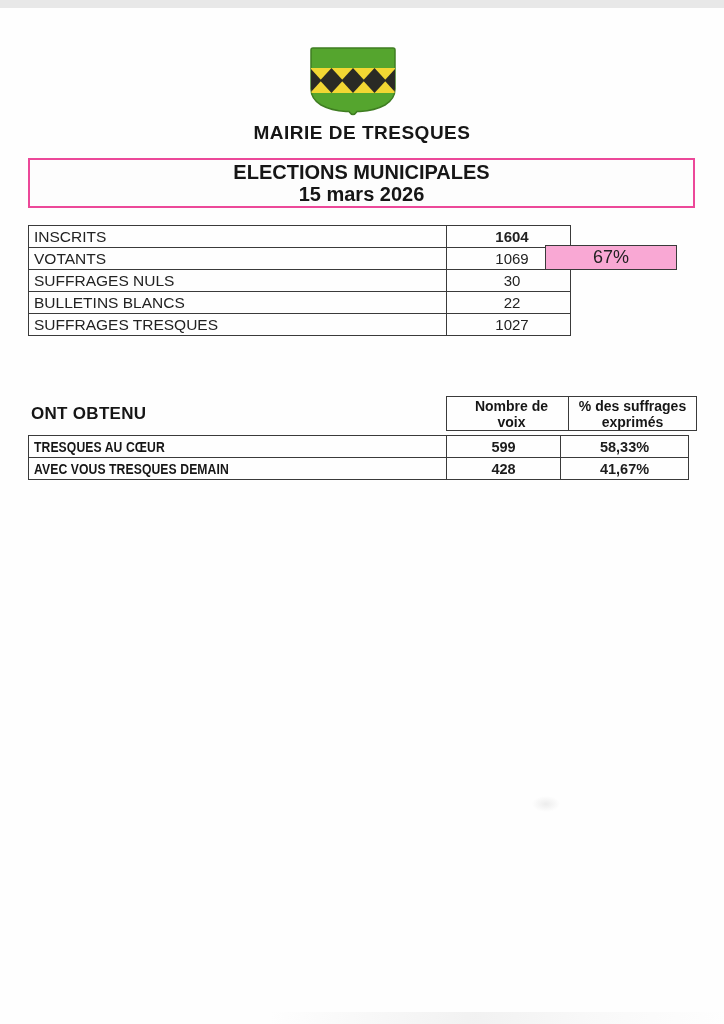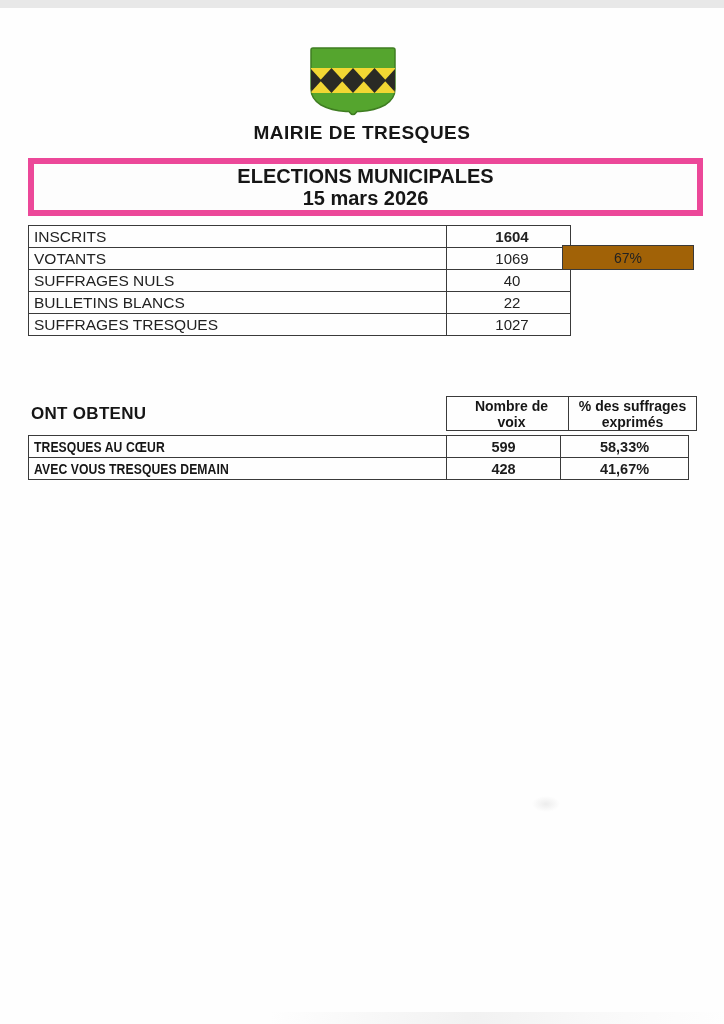--- a/index.html
+++ b/index.html
@@ -14,38 +14,38 @@
 
   
   .org-title {
     position:absolute; left:0; right:0; top:114px; text-align:center;
     font-size:19px; font-weight:bold; letter-spacing:0.5px; color:#161616;
   }
 
   
   .banner {
     position:absolute; left:28px; top:150px; width:663px; height:45px;
-    border:6px solid #ec4899; text-align:center; font-weight:bold;
+    border:2px solid #ec4899; text-align:center; font-weight:bold;
     font-size:20px; line-height:22px; padding-top:1px; color:#161616;
     background:#fdfdfd;
   }
 
   
   table { border-collapse:collapse; background:transparent; }
   td { border:1.5px solid #3a3a3a; vertical-align:middle; }
 
   .stats-table { position:absolute; left:28px; top:217px; }
   .stats-table td.lbl { width:412px; padding:0 0 0 5px; font-size:15.5px; height:21px; color:#222; }
   .stats-table td.val { width:114px; text-align:center; font-size:15px; color:#222;padding-left:8px; }
   .bold { font-weight:bold; }
 
   .turnout-box {
-    position:absolute; left:562px; top:237px; width:130px; height:23px;
+    position:absolute; left:545px; top:237px; width:130px; height:23px;
     border:1.5px solid #3a3a3a; display:flex; align-items:center; justify-content:center;
-    font-size:14px; color:#222; background:#a16207;
+    font-size:18px; color:#222; background:#f9a8d4;
   }
 
   .majority-table { position:absolute; left:28px; top:352px; }
   .majority-table td.lbl { width:412px; padding:0 0 0 5px; font-size:15.5px; height:21px; }
   .majority-table td.val { width:114px; text-align:center; font-size:15px; }
 
   .section-label {
     position:absolute; left:31px; top:396px;
     font-size:17px; font-weight:bold; letter-spacing:0.3px; color:#161616;
   }
@@ -113,21 +113,21 @@
         <tr>
       <td class="lbl">INSCRITS</td>
       <td class="val bold">1604</td>
     </tr>
     <tr>
       <td class="lbl">VOTANTS</td>
       <td class="val">1069</td>
     </tr>
     <tr>
       <td class="lbl">SUFFRAGES NULS</td>
-      <td class="val">40</td>
+      <td class="val">30</td>
     </tr>
     <tr>
       <td class="lbl">BULLETINS BLANCS</td>
       <td class="val">22</td>
     </tr>
     <tr>
       <td class="lbl">SUFFRAGES TRESQUES</td>
       <td class="val">1027</td>
     </tr>
   </tbody>

